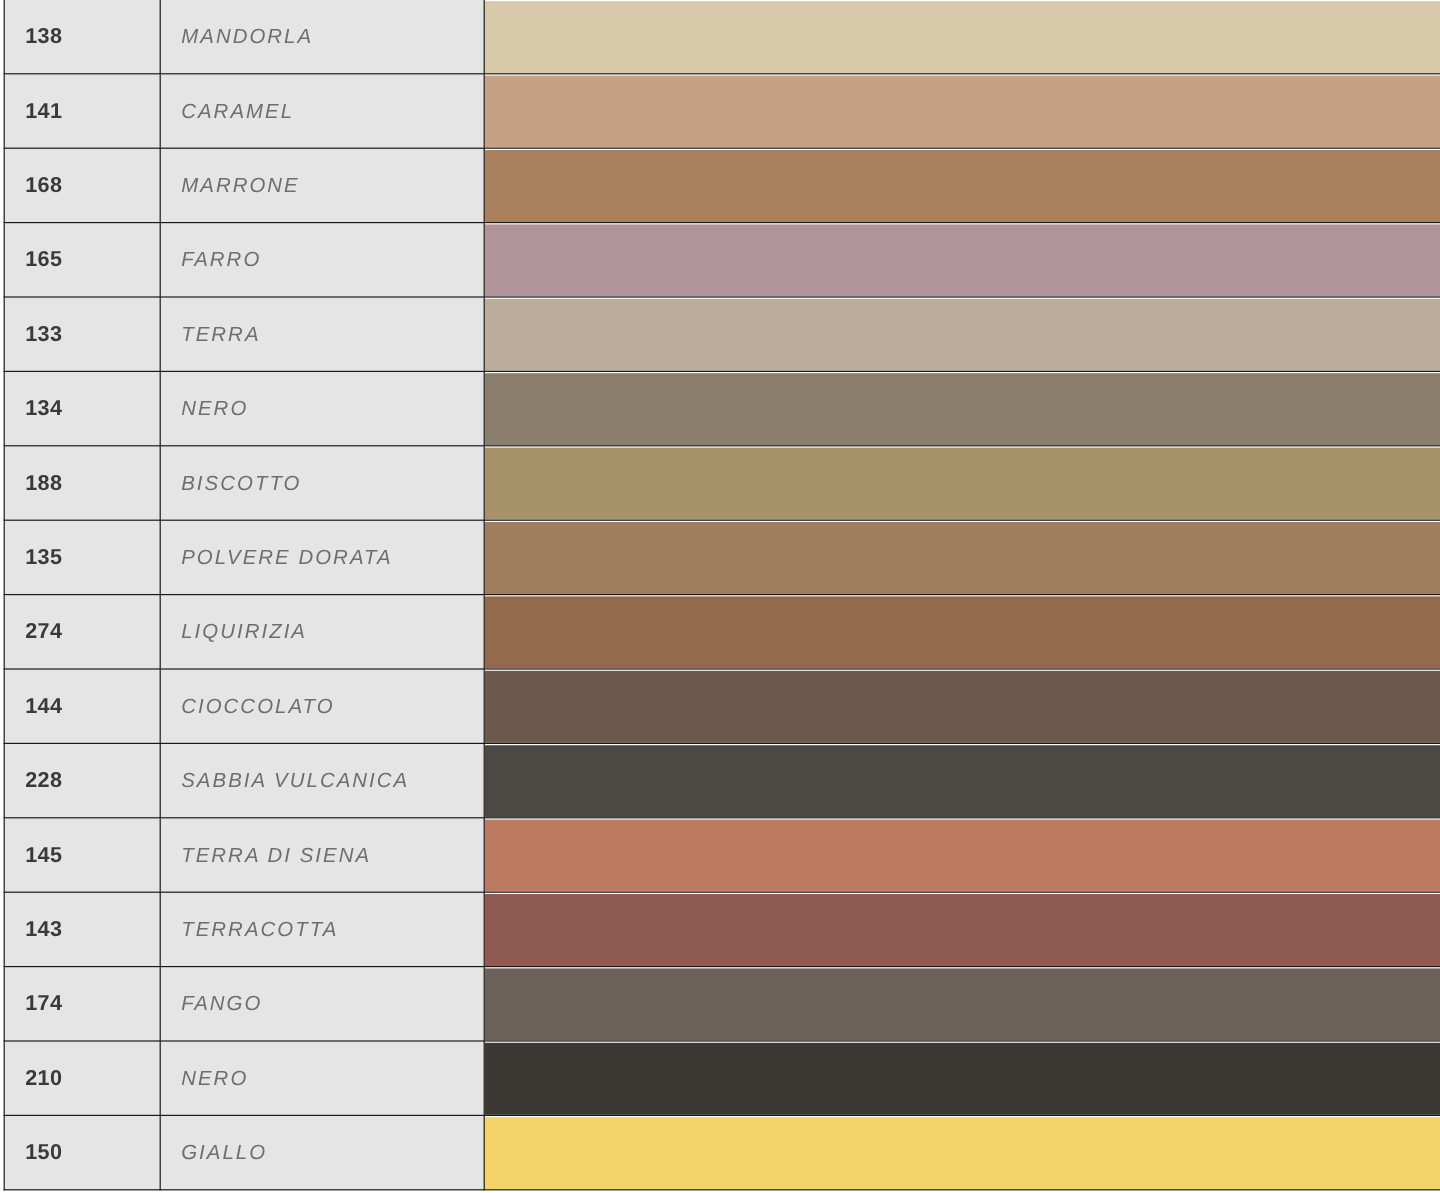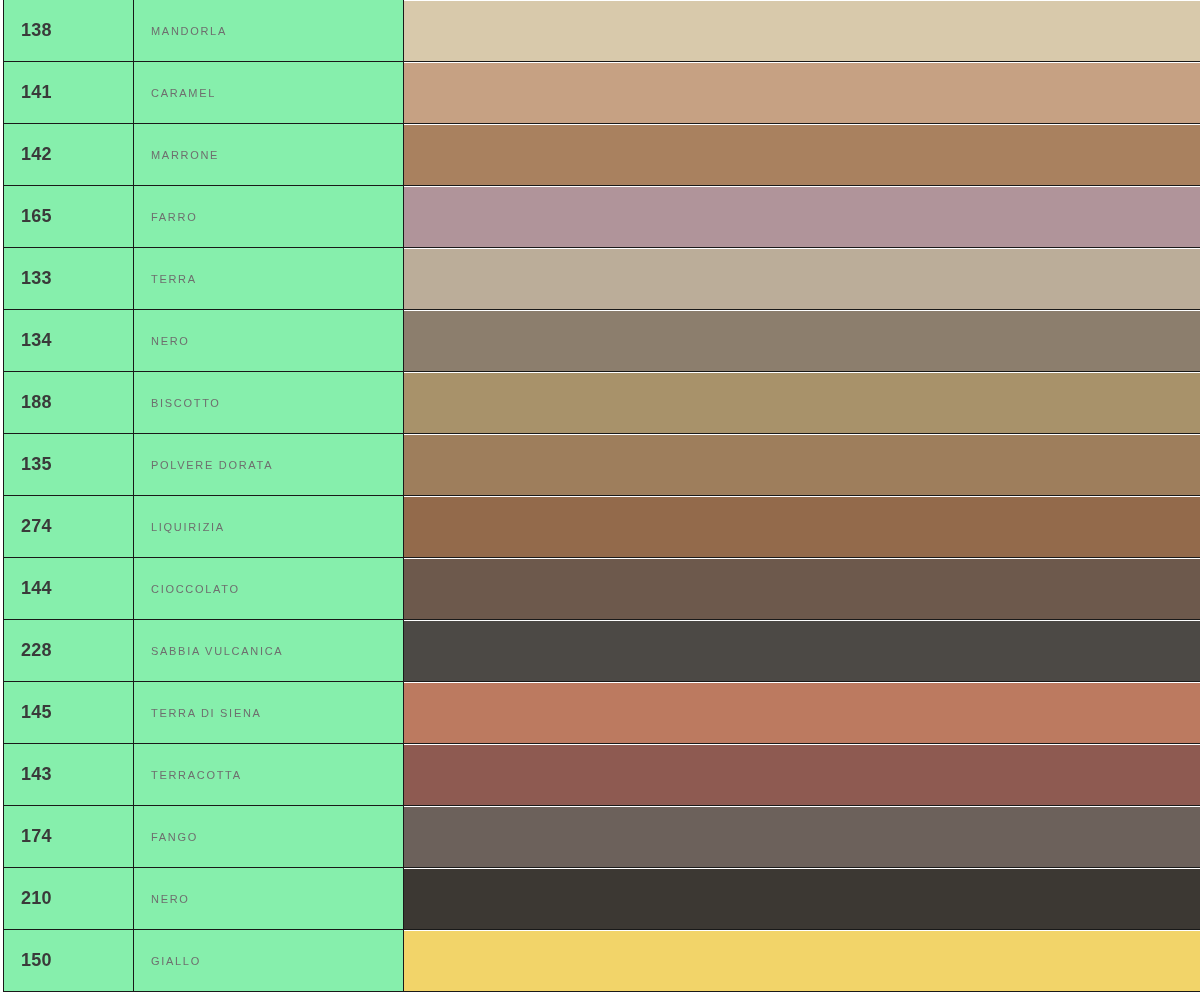--- a/index.html
+++ b/index.html
@@ -24,42 +24,43 @@
     table-layout: fixed;
   }
 
   .color-row {
     height: 62px;
   }
 
   .cell-code,
   .cell-name {
     border: 1px solid #191919;
-    background: #86efac;
+    background: #e5e5e5;
     padding: 0;
     vertical-align: middle;
   }
 
   .cell-code {
     width: 112px;
     padding-left: 17px;
     font-size: 18px;
     font-weight: bold;
     color: #3a3a3a;
     letter-spacing: 0.3px;
   }
 
   .cell-name {
     width: 252px;
     padding-left: 17px;
-    font-size: 11px;
+    font-size: 17px;
     font-weight: 300;
     color: #6e6e6e;
     letter-spacing: 1.7px;
     white-space: nowrap;
+    font-style: italic;
   }
 
   .cell-swatch {
     border: 1px solid #191919;
     border-right: none;
     padding: 0;
     width: 828px;
   }
 
   .swatch-fill {
@@ -81,21 +82,21 @@
         </td>
       </tr>
       <tr class="color-row">
         <td class="cell-code">141</td>
         <td class="cell-name">CARAMEL</td>
         <td class="cell-swatch">
           <span class="swatch-fill" style="background-color: rgb(198, 161, 131);"></span>
         </td>
       </tr>
       <tr class="color-row">
-        <td class="cell-code">142</td>
+        <td class="cell-code">168</td>
         <td class="cell-name">MARRONE</td>
         <td class="cell-swatch">
           <span class="swatch-fill" style="background-color: rgb(169, 129, 95);"></span>
         </td>
       </tr>
       <tr class="color-row">
         <td class="cell-code">165</td>
         <td class="cell-name">FARRO</td>
         <td class="cell-swatch">
           <span class="swatch-fill" style="background-color: rgb(176, 148, 154);"></span>

